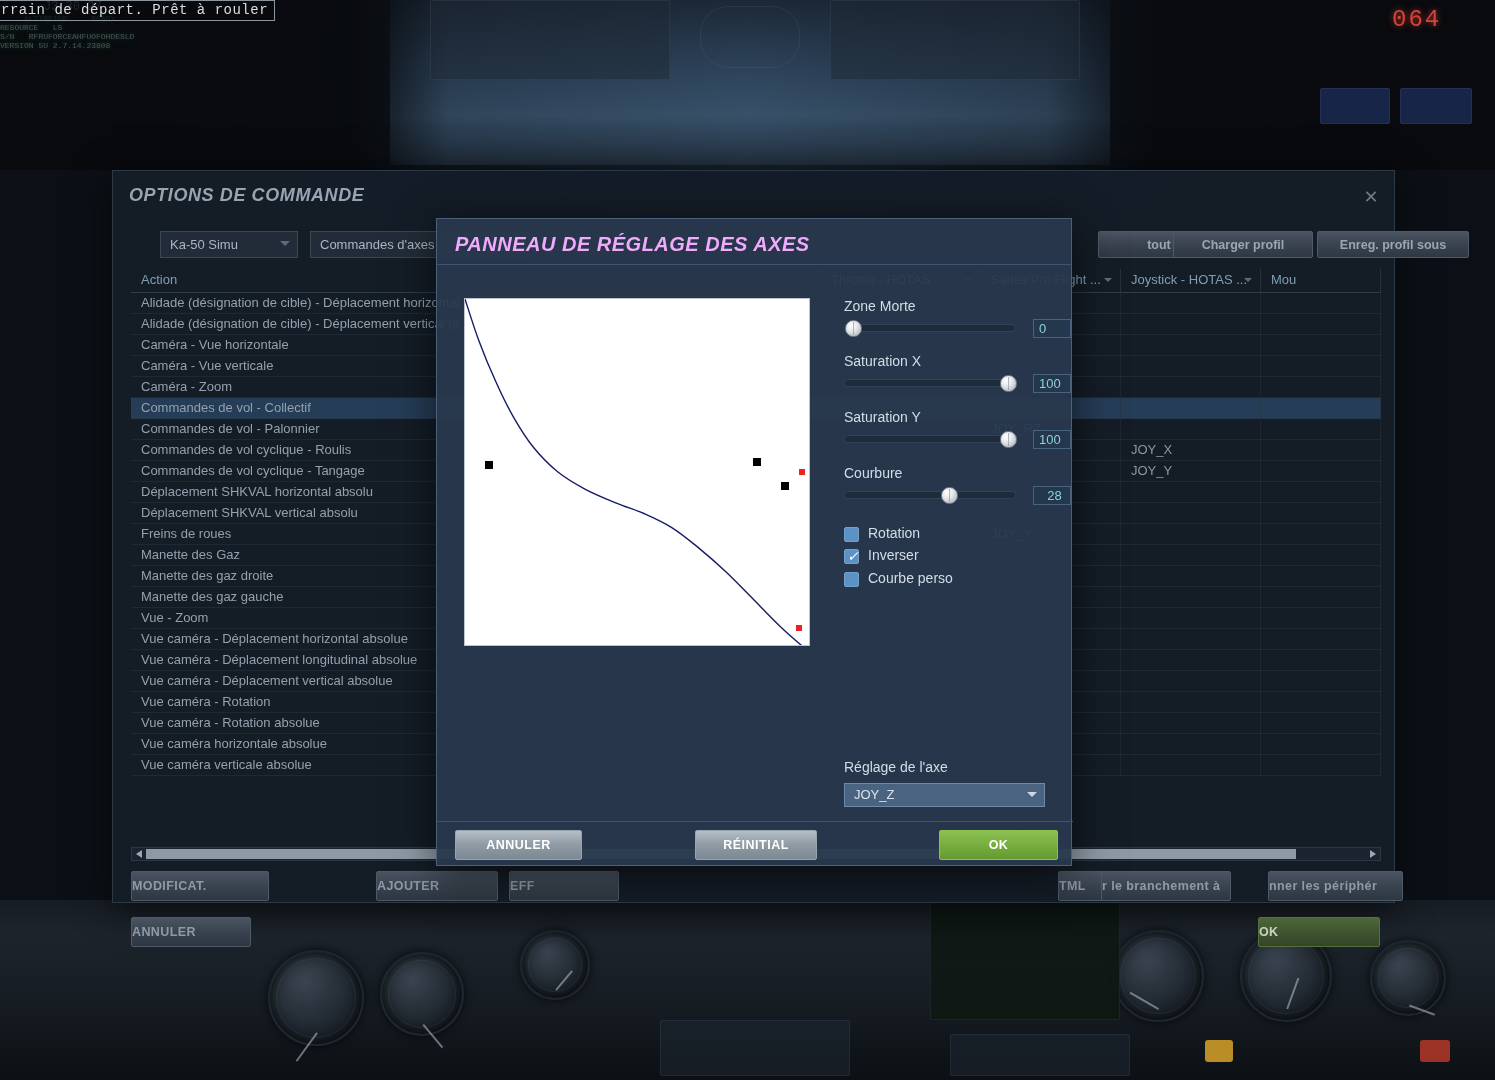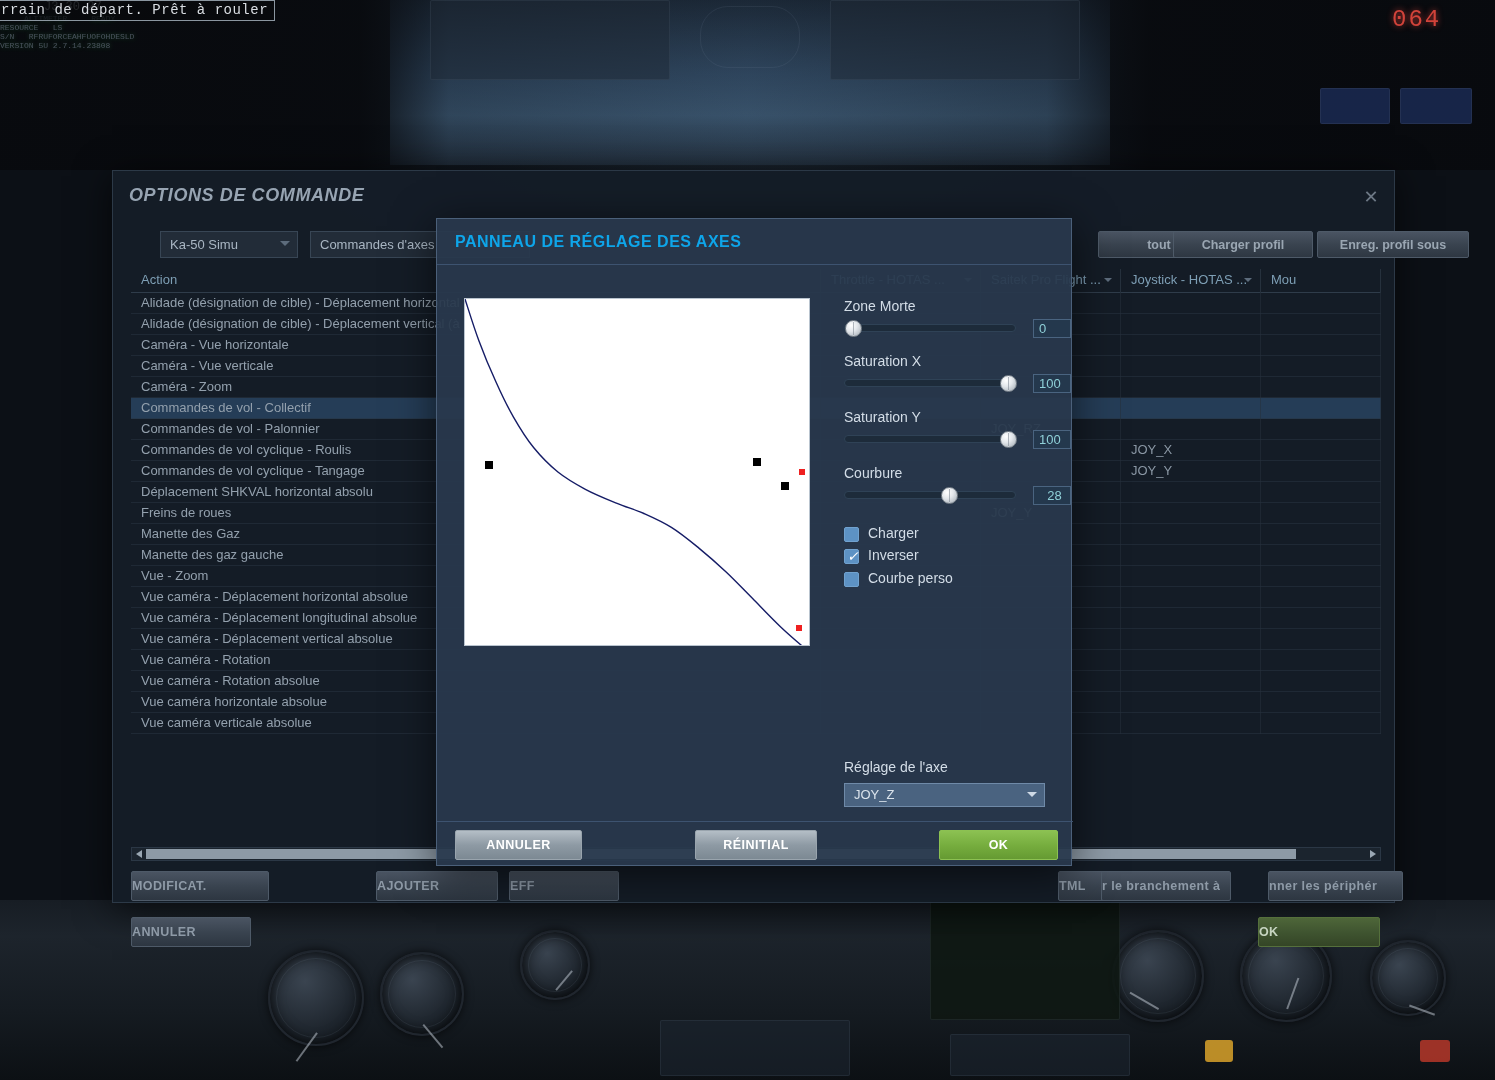--- a/index.html
+++ b/index.html
@@ -129,22 +129,22 @@
 
   
   #axis-dialog{
     position:absolute;left:436px;top:218px;width:636px;height:648px;
     background:rgba(40,56,76,.94);
     border:1px solid #4b6versions;
     border:1px solid #4b607a;
     box-shadow:0 8px 40px rgba(0,0,0,.6);
   }
   #dlg-head{position:relative;height:46px;border-bottom:1px solid #3d5370;}
-  #dlg-title{position:absolute;left:18px;top:14px;font-size:16px;font-weight:bold;
-    color:#0ea5e9;letter-spacing:.5px;}
+  #dlg-title{position:absolute;left:18px;top:14px;font-size:20px;font-weight:bold;font-style:italic;
+    color:#f0abfc;letter-spacing:.5px;}
   #dlg-body{position:absolute;left:0;top:46px;width:636px;height:556px;}
   #graph{
     position:absolute;left:27px;top:33px;width:346px;height:348px;
     background:#ffffff;border:1px solid #b9c4cf;
   }
   #graph svg{display:block;}
   .gpt{position:absolute;width:8px;height:8px;background:#000;}
   .gpt.red{width:6px;height:6px;background:#ef2020;}
 
   .ctl-label{position:absolute;font-size:14px;color:#d3dde7;}
@@ -322,28 +322,42 @@
         <div class="cell dim" style="left: 1130px; width: 120px;"></div>
       </div>
       <div class="trow">
         <div class="cell act" style="left: 0px; width: 690px;">Déplacement SHKVAL horizontal absolu</div>
         <div class="cell dim" style="left: 690px; width: 160px;"></div>
         <div class="cell dim" style="left: 850px; width: 140px;"></div>
         <div class="cell dim" style="left: 990px; width: 140px;"></div>
         <div class="cell dim" style="left: 1130px; width: 120px;"></div>
       </div>
       <div class="trow">
+        <div class="cell act" style="left: 0px; width: 690px;">Déplacement SHKVAL vertical absolu</div>
+        <div class="cell dim" style="left: 690px; width: 160px;"></div>
+        <div class="cell dim" style="left: 850px; width: 140px;"></div>
+        <div class="cell dim" style="left: 990px; width: 140px;"></div>
+        <div class="cell dim" style="left: 1130px; width: 120px;"></div>
+      </div>
+      <div class="trow">
         <div class="cell act" style="left: 0px; width: 690px;">Freins de roues</div>
         <div class="cell dim" style="left: 690px; width: 160px;"></div>
         <div class="cell dim" style="left: 850px; width: 140px;">JOY_Y</div>
         <div class="cell dim" style="left: 990px; width: 140px;"></div>
         <div class="cell dim" style="left: 1130px; width: 120px;"></div>
       </div>
       <div class="trow">
         <div class="cell act" style="left: 0px; width: 690px;">Manette des Gaz</div>
+        <div class="cell dim" style="left: 690px; width: 160px;"></div>
+        <div class="cell dim" style="left: 850px; width: 140px;"></div>
+        <div class="cell dim" style="left: 990px; width: 140px;"></div>
+        <div class="cell dim" style="left: 1130px; width: 120px;"></div>
+      </div>
+      <div class="trow">
+        <div class="cell act" style="left: 0px; width: 690px;">Manette des gaz droite</div>
         <div class="cell dim" style="left: 690px; width: 160px;"></div>
         <div class="cell dim" style="left: 850px; width: 140px;"></div>
         <div class="cell dim" style="left: 990px; width: 140px;"></div>
         <div class="cell dim" style="left: 1130px; width: 120px;"></div>
       </div>
       <div class="trow">
         <div class="cell act" style="left: 0px; width: 690px;">Manette des gaz gauche</div>
         <div class="cell dim" style="left: 690px; width: 160px;"></div>
         <div class="cell dim" style="left: 850px; width: 140px;"></div>
         <div class="cell dim" style="left: 990px; width: 140px;"></div>
@@ -463,21 +477,21 @@
         <div class="ctl-label" style="left: 407px; top: 200px;">Courbure</div>
         <div class="slider" style="left: 407px; top: 226px; width: 172px;">
           <div class="sknob" style="left: 96px;"></div>
         </div>
         <div class="numbox" style="left: 596px; top: 221px; text-align: center;">28</div>
       </div>
 
     <div id="checkboxes">
         <div class="cbrow" style="left: 407px; top: 262px; width: 170px;">
           <span class="cbox"></span>
-          <span class="cblabel">Charger</span>
+          <span class="cblabel">Rotation</span>
         </div>
         <div class="cbrow" style="left: 407px; top: 284px; width: 170px;">
           <span class="cbox">
             <i class="tick">✓</i>
           </span>
           <span class="cblabel">Inverser</span>
         </div>
         <div class="cbrow" style="left: 407px; top: 307px; width: 170px;">
           <span class="cbox"></span>
           <span class="cblabel">Courbe perso</span>

